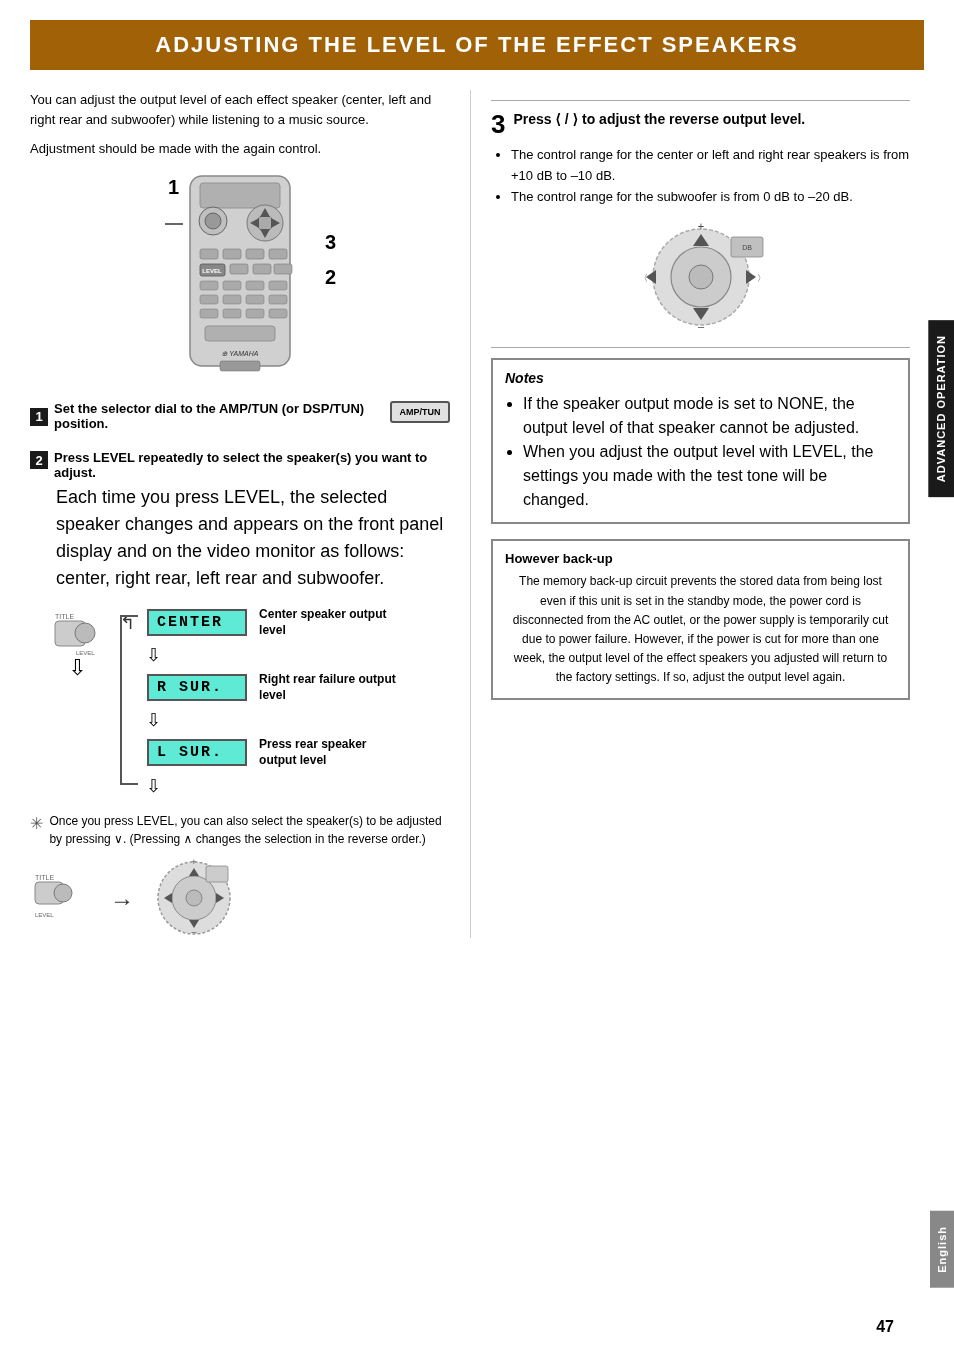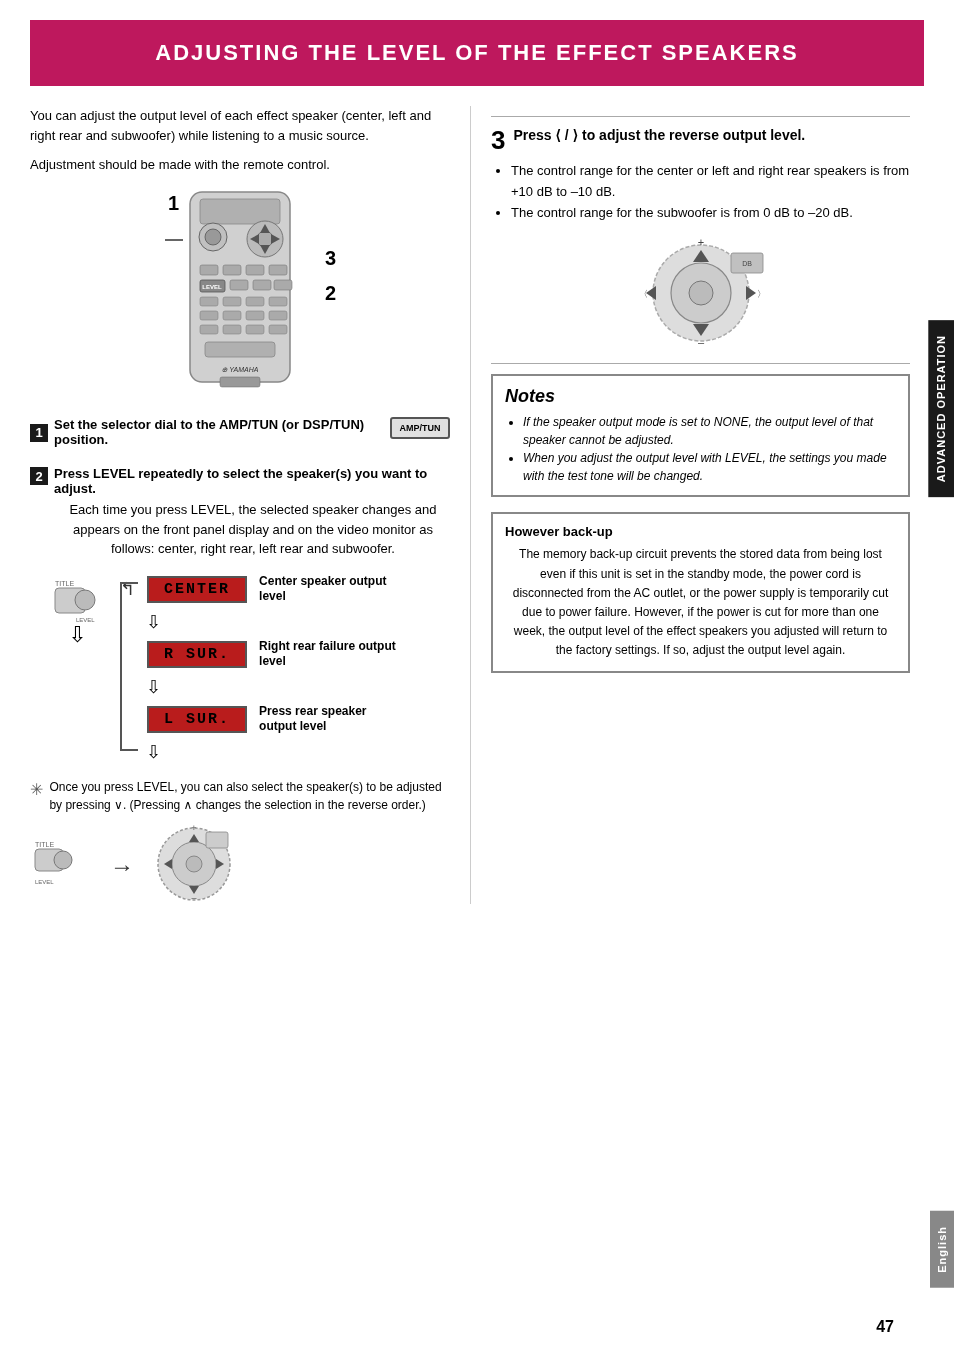--- a/index.html
+++ b/index.html
@@ -15,23 +15,23 @@
 
     .page-container {
       width: 954px;
       min-height: 1348px;
       padding: 0;
       position: relative;
     }
 
     
     .page-header {
-      background: #be185d;
+      background: #a16207;
       margin: 20px 30px 20px 30px;
-      padding: 20px 20px;
+      padding: 12px 20px;
       text-align: center;
     }
     .page-header h1 {
       color: #fff;
       font-size: 22px;
       font-weight: bold;
       letter-spacing: 2px;
       text-transform: uppercase;
     }
 
@@ -97,24 +97,23 @@
       flex-shrink: 0;
       margin-top: 1px;
     }
 
     .step-title {
       font-size: 13px;
       font-weight: bold;
     }
 
     .step-body {
-      font-size: 13px;
+      font-size: 18px;
       line-height: 1.5;
       margin-left: 26px;
-      text-align: center;
     }
 
     
     .display-diagram {
       margin: 15px 0 15px 20px;
       position: relative;
     }
 
     .display-diagram-inner {
       display: flex;
@@ -127,24 +126,23 @@
       align-items: center;
       gap: 12px;
     }
 
     .display-box {
       font-family: 'Courier New', monospace;
       font-size: 15px;
       font-weight: bold;
       border: 2px solid #555;
       padding: 3px 8px;
-      background: #b91c1c;
+      background: #5eead4;
       letter-spacing: 2px;
       min-width: 100px;
-      text-align: center;
     }
 
     .display-label {
       font-size: 12px;
       font-weight: bold;
       max-width: 140px;
       line-height: 1.3;
     }
 
     
@@ -204,30 +202,29 @@
     
     .notes-box {
       border: 2px solid #888;
       padding: 10px 12px;
       margin-bottom: 15px;
     }
 
     .notes-title {
       font-style: italic;
       font-weight: bold;
-      font-size: 18px;
+      font-size: 14px;
       margin-bottom: 6px;
     }
 
     .notes-list {
       list-style: disc;
       padding-left: 18px;
-      font-size: 12px;
+      font-size: 16px;
       line-height: 1.5;
-      font-style: italic;
     }
 
     
     .memory-box {
       border: 2px solid #888;
       padding: 10px 12px;
       margin-bottom: 15px;
     }
 
     .memory-title {
@@ -319,21 +316,21 @@
 
   <div class="page-header">
     <h1>ADJUSTING THE LEVEL OF THE EFFECT SPEAKERS</h1>
   </div>
 
   <div class="content-area">
 
     <div class="left-col">
 
       <p class="intro-text">You can adjust the output level of each effect speaker (center, left and right rear and subwoofer) while listening to a music source.</p>
-      <p class="adjustment-note">Adjustment should be made with the remote control.</p>
+      <p class="adjustment-note">Adjustment should be made with the again control.</p>
 
       <div class="remote-area">
         <div style="position:relative; width:280px; height:210px;">
 
           <span style="position:absolute; left:68px; top:5px; font-size:20px; font-weight:bold;">1</span>
           <span style="position:absolute; left:225px; top:60px; font-size:20px; font-weight:bold;">3</span>
           <span style="position:absolute; left:225px; top:95px; font-size:20px; font-weight:bold;">2</span>
 
           <svg width="160" height="210" viewBox="0 0 160 210" style="position:absolute; left:75px; top:0;">
 

